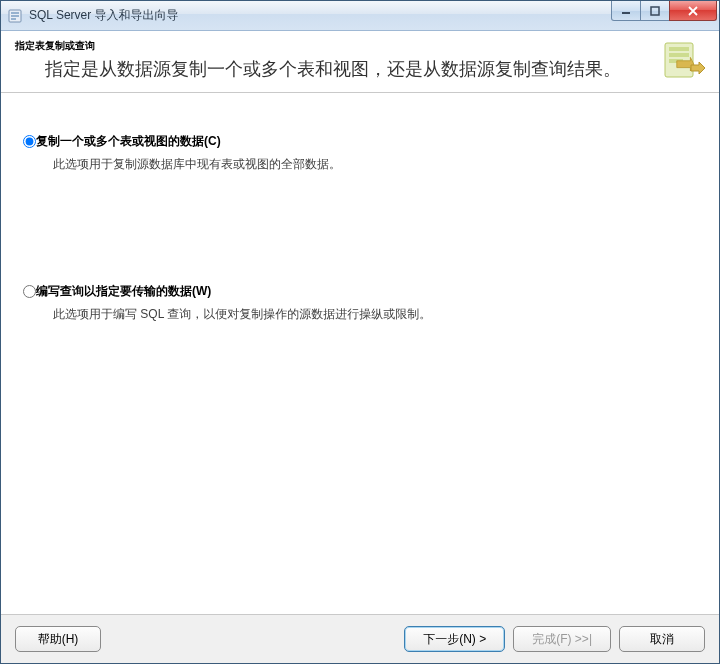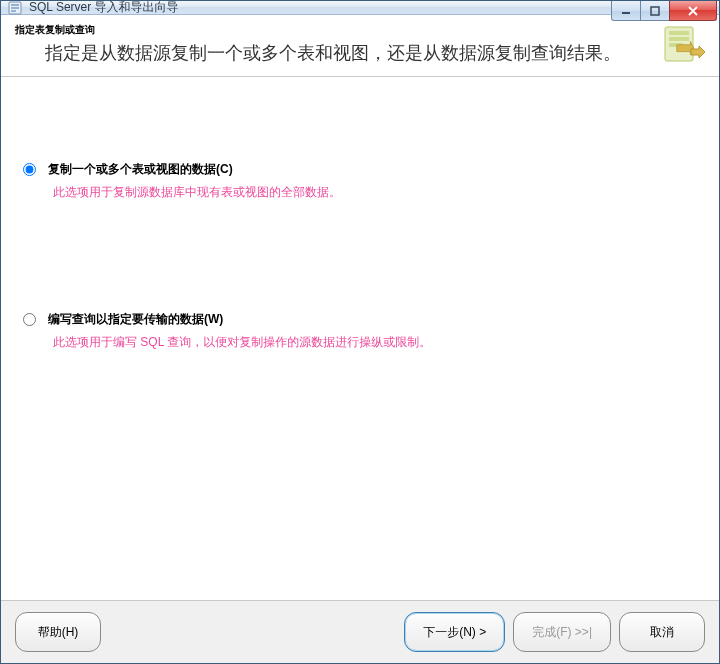--- a/index.html
+++ b/index.html
@@ -14,21 +14,21 @@
     .window {
       width: 720px;
       height: 664px;
       background: #fff;
       border: 1px solid #3b5b7a;
       display: flex;
       flex-direction: column;
       box-shadow: 0 0 8px rgba(0,0,0,0.3);
     }
     .titlebar {
-      height: 14px;
+      height: 30px;
       background: linear-gradient(to bottom, #f3f7fb 0%, #dde7f3 45%, #cedef0 46%, #d6e4f3 100%);
       border-bottom: 1px solid #9fb8d4;
       display: flex;
       align-items: center;
       padding: 0 0 0 6px;
       position: relative;
     }
     .titlebar .app-icon {
       width: 16px; height: 16px;
       margin-right: 6px;
@@ -97,61 +97,60 @@
     .content {
       flex: 1;
       background: #fff;
       padding: 40px 22px 22px 22px;
       overflow: auto;
     }
     .option-block { margin-bottom: 110px; }
     .radio-row {
       display: flex;
       align-items: center;
-      gap: 12px;
-      margin-top: 44px;
+      gap: 0;
     }
     .radio-row input[type=radio] {
       width: 13px; height: 13px;
       margin: 0;
     }
     .radio-label {
       font-weight: bold;
       font-size: 12px;
       color: #000;
     }
     .option-desc {
       margin: 6px 0 0 30px;
-      color: #ec4899;
+      color: #404040;
       font-size: 12px;
     }
     .footer {
       border-top: 1px solid #c9c9c9;
       background: #f0f0f0;
       padding: 11px 14px;
       display: flex;
       align-items: center;
       gap: 8px;
     }
     .footer .spacer { flex: 1; }
     .btn {
       min-width: 86px;
-      height: 40px;
+      height: 26px;
       padding: 0 18px;
       border: 1px solid #8a8a8a;
       background: linear-gradient(to bottom, #fdfdfd 0%, #ebebeb 100%);
       font-size: 12px;
       font-family: inherit;
       color: #000;
       display: inline-flex;
       align-items: center;
       justify-content: center;
       gap: 4px;
       cursor: pointer;
-      border-radius: 12px;
+      border-radius: 5px;
     }
     .btn.default {
       border: 1px solid #3c7fb1;
       box-shadow: inset 0 0 0 1px #a8d5f0;
     }
     .btn:disabled {
       color: #9a9a9a;
       cursor: default;
     }
   </style>

